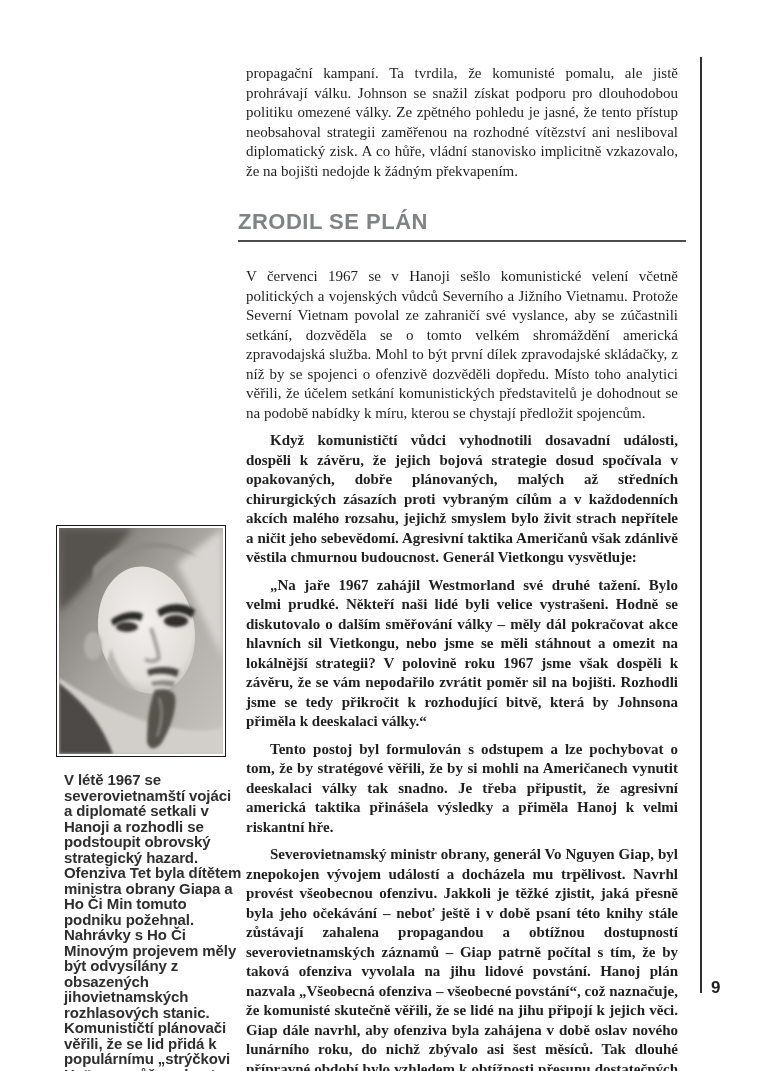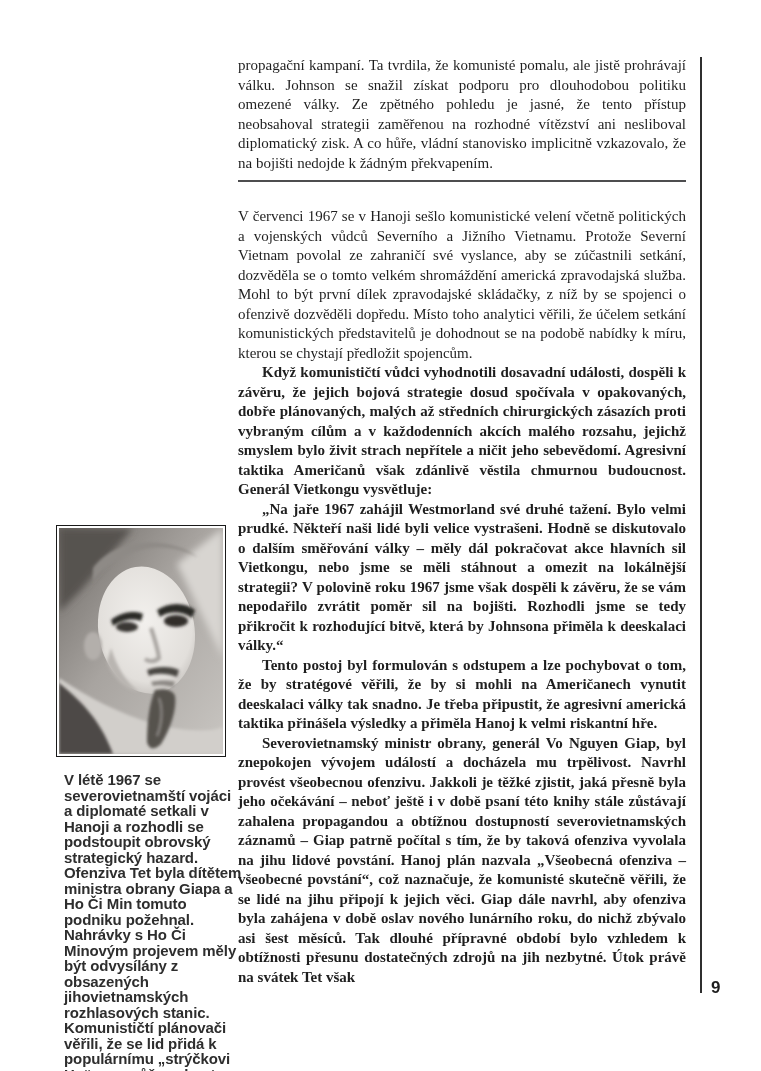--- a/index.html
+++ b/index.html
@@ -17,21 +17,21 @@
     left: 238px;
     top: 56px;
     width: 448px;
     color: var(--body_text, #1f1f1f);
     font-size: 15px;
     line-height: 19.5px;
     text-align: justify;
     hyphens: auto;
     -webkit-hyphens: auto;
   }
-  .text-col p { margin: 0; }
+  .text-col p { margin: 8px; }
   .text-col p.indent { text-indent: 24px; font-weight: bold; }
   .section-heading {
     font-family: "Liberation Sans", sans-serif;
     font-weight: bold;
     font-size: 22px;
     line-height: 22px;
     letter-spacing: 0.5px;
     color: var(--heading, #808285);
     margin: 30px 0 0 0;
   }
@@ -134,20 +134,21 @@
         <path d="M100,170 C104,180 103,196 98,208" stroke="#8e8a86" stroke-width="2" fill="none"></path>
       </g>
     </svg>
   </figure>
 
   <div class="caption">V létě 1967 se severovietnamští vojáci a diplomaté setkali v Hanoji a rozhodli se podstoupit obrovský strategický hazard. Ofenziva Tet byla dítětem ministra obrany Giapa a Ho Či Min tomuto podniku požehnal. Nahrávky s Ho Či Minovým projevem měly být odvysílány z obsazených jihovietnamských rozhlasových stanic. Komunističtí plánovači věřili, že se lid přidá k populárnímu „strýčkovi Ho“ a pomůže vyhnat nenáviděné cizince.</div>
 
   <main class="text-col">
     <p>propagační kampaní. Ta tvrdila, že komunisté pomalu, ale jistě prohrávají válku. Johnson se snažil získat podporu pro dlouhodobou politiku omezené války. Ze zpětného pohledu je jasné, že tento přístup neobsahoval strategii zaměřenou na rozhodné vítězství ani nesliboval diplomatický zisk. A co hůře, vládní stanovisko implicitně vzkazovalo, že na bojišti nedojde k žádným překvapením.</p>
 
+    <h1 class="section-heading">ZRODIL SE PLÁN</h1>
     <div class="heading-rule"></div>
 
     <p class="after-heading">V červenci 1967 se v Hanoji sešlo komunistické velení včetně politických a vojenských vůdců Severního a Jižního Vietnamu. Protože Severní Vietnam povolal ze zahraničí své vyslance, aby se zúčastnili setkání, dozvěděla se o tomto velkém shromáždění americká zpravodajská služba. Mohl to být první dílek zpravodajské skládačky, z níž by se spojenci o ofenzivě dozvěděli dopředu. Místo toho analytici věřili, že účelem setkání komunistických představitelů je dohodnout se na podobě nabídky k míru, kterou se chystají předložit spojencům.</p>
     <p class="indent">Když komunističtí vůdci vyhodnotili dosavadní události, dospěli k závěru, že jejich bojová strategie dosud spočívala v opakovaných, dobře plánovaných, malých až středních chirurgických zásazích proti vybraným cílům a v každodenních akcích malého rozsahu, jejichž smyslem bylo živit strach nepřítele a ničit jeho sebevědomí. Agresivní taktika Američanů však zdánlivě věstila chmurnou budoucnost. Generál Vietkongu vysvětluje:</p>
     <p class="indent">„Na jaře 1967 zahájil Westmorland své druhé tažení. Bylo velmi prudké. Někteří naši lidé byli velice vystrašeni. Hodně se diskutovalo o dalším směřování války – měly dál pokračovat akce hlavních sil Vietkongu, nebo jsme se měli stáhnout a omezit na lokálnější strategii? V polovině roku 1967 jsme však dospěli k závěru, že se vám nepodařilo zvrátit poměr sil na bojišti. Rozhodli jsme se tedy přikročit k rozhodující bitvě, která by Johnsona přiměla k deeskalaci války.“</p>
     <p class="indent">Tento postoj byl formulován s odstupem a lze pochybovat o tom, že by stratégové věřili, že by si mohli na Američanech vynutit deeskalaci války tak snadno. Je třeba připustit, že agresivní americká taktika přinášela výsledky a přiměla Hanoj k velmi riskantní hře.</p>
     <p class="indent">Severovietnamský ministr obrany, generál Vo Nguyen Giap, byl znepokojen vývojem událostí a docházela mu trpělivost. Navrhl provést všeobecnou ofenzivu. Jakkoli je těžké zjistit, jaká přesně byla jeho očekávání – neboť ještě i v době psaní této knihy stále zůstávají zahalena propagandou a obtížnou dostupností severovietnamských záznamů – Giap patrně počítal s tím, že by taková ofenziva vyvolala na jihu lidové povstání. Hanoj plán nazvala „Všeobecná ofenziva – všeobecné povstání“, což naznačuje, že komunisté skutečně věřili, že se lidé na jihu připojí k jejich věci. Giap dále navrhl, aby ofenziva byla zahájena v době oslav nového lunárního roku, do nichž zbývalo asi šest měsíců. Tak dlouhé přípravné období bylo vzhledem k obtížnosti přesunu dostatečných zdrojů na jih nezbytné. Útok právě na svátek Tet však</p>
   </main>
 
   <div class="v-rule"></div>

